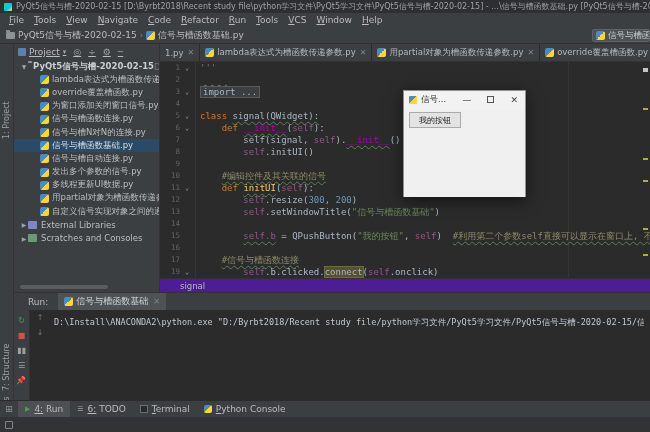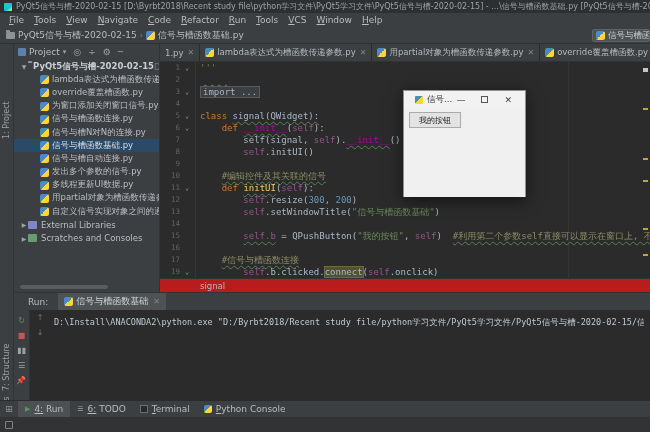--- a/index.html
+++ b/index.html
@@ -37,21 +37,21 @@
   
   .stripe { position:absolute; top:44px; bottom:32px; left:0; width:14px; background:#3c3f41;
     border-right:1px solid #323232; }
   .vlabel { position:absolute; left:2px; white-space:nowrap; transform:rotate(-90deg);
     transform-origin:left top; font-size:8px; color:#9da0a3; }
 
   
   .project { position:absolute; top:44px; left:14px; width:146px; height:248px; background:#3c3f41;
     border-right:1px solid #323232; overflow:hidden; }
   .proj-head { height:16px; display:flex; align-items:center; padding:0 4px; font-size:9px;
-    color:#bbbbbb; }
+    color:#bbbbbb;text-decoration:underline; }
   .proj-head .hicon { color:#9da2a6; font-size:9px; margin-left:7px; cursor:default; }
   .proj-caret { font-size:7px; color:#9da2a6; margin-left:3px; }
   .win-ic { display:inline-block; width:8px; height:8px; background:#5d81ad; border-radius:1px; margin-right:3px; }
   .tree { font-size:8.5px; color:#b9bec3; }
   .trow { height:13.2px; display:flex; align-items:center; white-space:nowrap; overflow:hidden; cursor:default; }
   .trow.sel { background:#2b4a67; color:#d7dde2; }
   .arrow { width:8px; text-align:center; font-size:6px; color:#9da2a6; flex:0 0 auto; }
   .t-ind1 { padding-left:6px; }
   .file-row { padding-left:26px; }
   .lib-ic { display:inline-block; width:9px; height:8px; background:#7d87c7; border-radius:1px; margin-right:4px; flex:0 0 auto; }
@@ -75,22 +75,22 @@
   .code-line { height:12px; line-height:12px; white-space:pre; }
   .pl{color:#a9b7c6} .kw{color:#cc7832} .fn{color:#ffc66b} .self{color:#94558d}
   .mg{color:#b200b2} .st{color:#6a8759} .nm{color:#6897bb} .cm{color:#8c8c66}
   .uw{text-decoration:underline wavy #587f58 1px; text-underline-offset:2px;}
   .ws{text-decoration:underline wavy #6a8759 1px;}
   .fold{border:1px solid #5a5a5a; background:#3c3f41; color:#a9b7c6; padding:0 2px;}
   .hl{background:#55502e; outline:1px solid #6e6a3f;}
   .margin-guide { position:absolute; top:0; bottom:0; left:408px; width:1px; background:#353535; }
   .mark { position:absolute; right:2px; width:5px; height:2px; background:#bba73a; }
   .mark.w { background:#c4c7ca; height:4px; }
-  .ed-crumb { height:14px; background:#b91c1c; border-top:1px solid #323232; display:flex;
-    align-items:center; padding-left:40px; font-size:8.5px; color:#b4b9bd; }
+  .ed-crumb { height:14px; background:#4c1d95; border-top:1px solid #323232; display:flex;
+    align-items:center; padding-left:20px; font-size:8.5px; color:#b4b9bd; }
 
   
   .runpanel { position:absolute; top:292px; left:14px; right:0; height:108px; background:#2b2b2b;
     border-top:1px solid #323232; }
   .run-head { height:17px; background:#3c3f41; display:flex; align-items:center; padding-left:14px;
     font-size:9px; color:#bbbbbb; }
   .run-tab { display:flex; align-items:center; height:17px; background:#4e5254; margin-left:10px;
     padding:0 6px; color:#d3d8db; }
   .run-tab .close { margin-left:5px; color:#7f8487; font-size:8px; }
   .run-tools { position:absolute; top:17px; left:0; bottom:0; width:16px; background:#3c3f41;
@@ -118,21 +118,21 @@
   .blabel::first-letter { text-decoration:underline; }
 
   
   .statusbar { position:absolute; top:417px; left:0; right:0; height:15px; background:#313335;
     display:flex; align-items:center; padding-left:5px; }
   .sb-ic { width:8px; height:8px; border:1px solid #7f8487; border-radius:1px; }
 
   
   .dialog { position:absolute; left:403px; top:90px; width:123px; height:107px; background:#f2f2f2;
     border:1px solid #8f8f8f; box-shadow:0 4px 14px rgba(0,0,0,.55); z-index:50; }
-  .dlg-title { height:18px; display:flex; align-items:center; padding:0 11px; font-size:8.5px; color:#333; }
+  .dlg-title { height:18px; display:flex; align-items:center; padding:0 5px; font-size:8.5px; color:#333; }
   .dlg-ic { width:8px; height:8px; background:linear-gradient(135deg,#4b8bbe 50%,#ffd43b 50%);
     border-radius:1px; margin-right:4px; flex:0 0 auto; }
   .dlg-name { flex:0 0 auto; margin-right:auto; white-space:nowrap; overflow:hidden; max-width:38px; }
   .dlg-btns { display:flex; gap:16px; margin-right:2px; color:#444; font-size:9px; }
   .dlg-btns span { cursor:default; line-height:9px; }
   .dlg-max { display:inline-block; width:7px; height:7px; border:1px solid #555; }
   .dlg-body { position:relative; height:88px; background:#f0f0f0; }
   .qbutton { position:absolute; left:5px; top:3px; width:52px; height:16px; background:#e3e3e3;
     border:1px solid #aaaaaa; font-size:8px; color:#222; display:flex; align-items:center;
     justify-content:center; font-family:inherit; }

